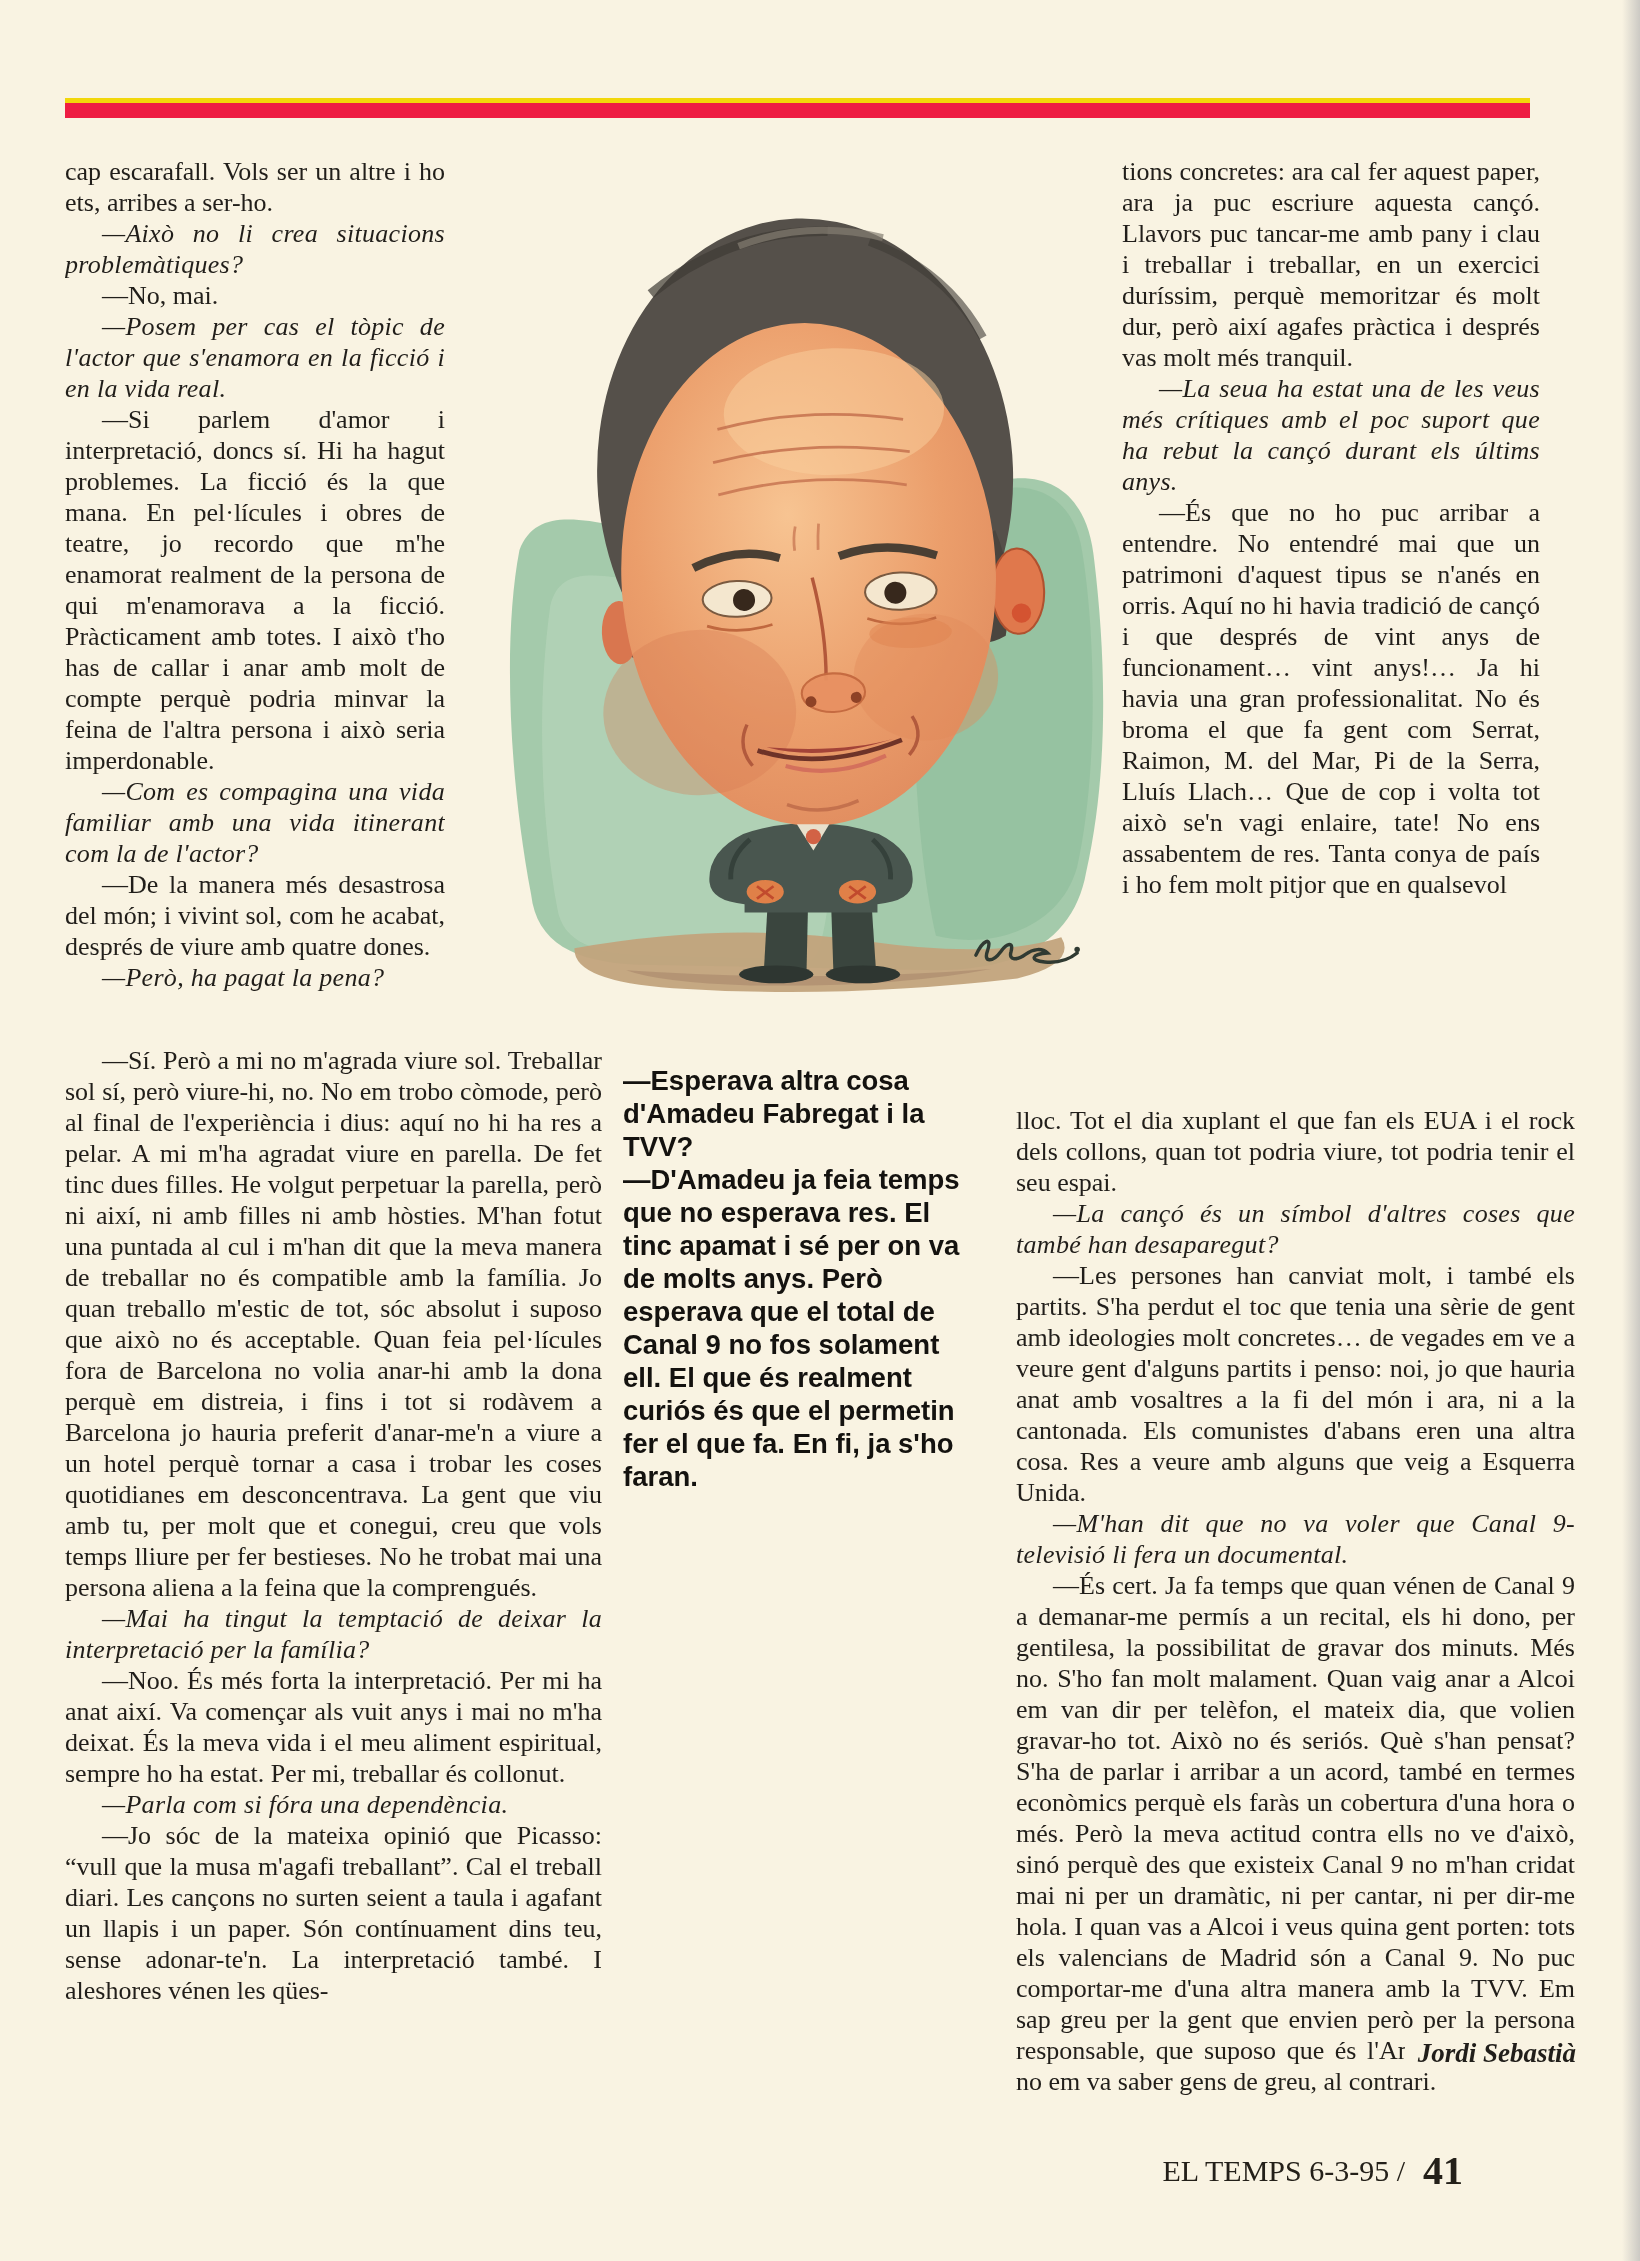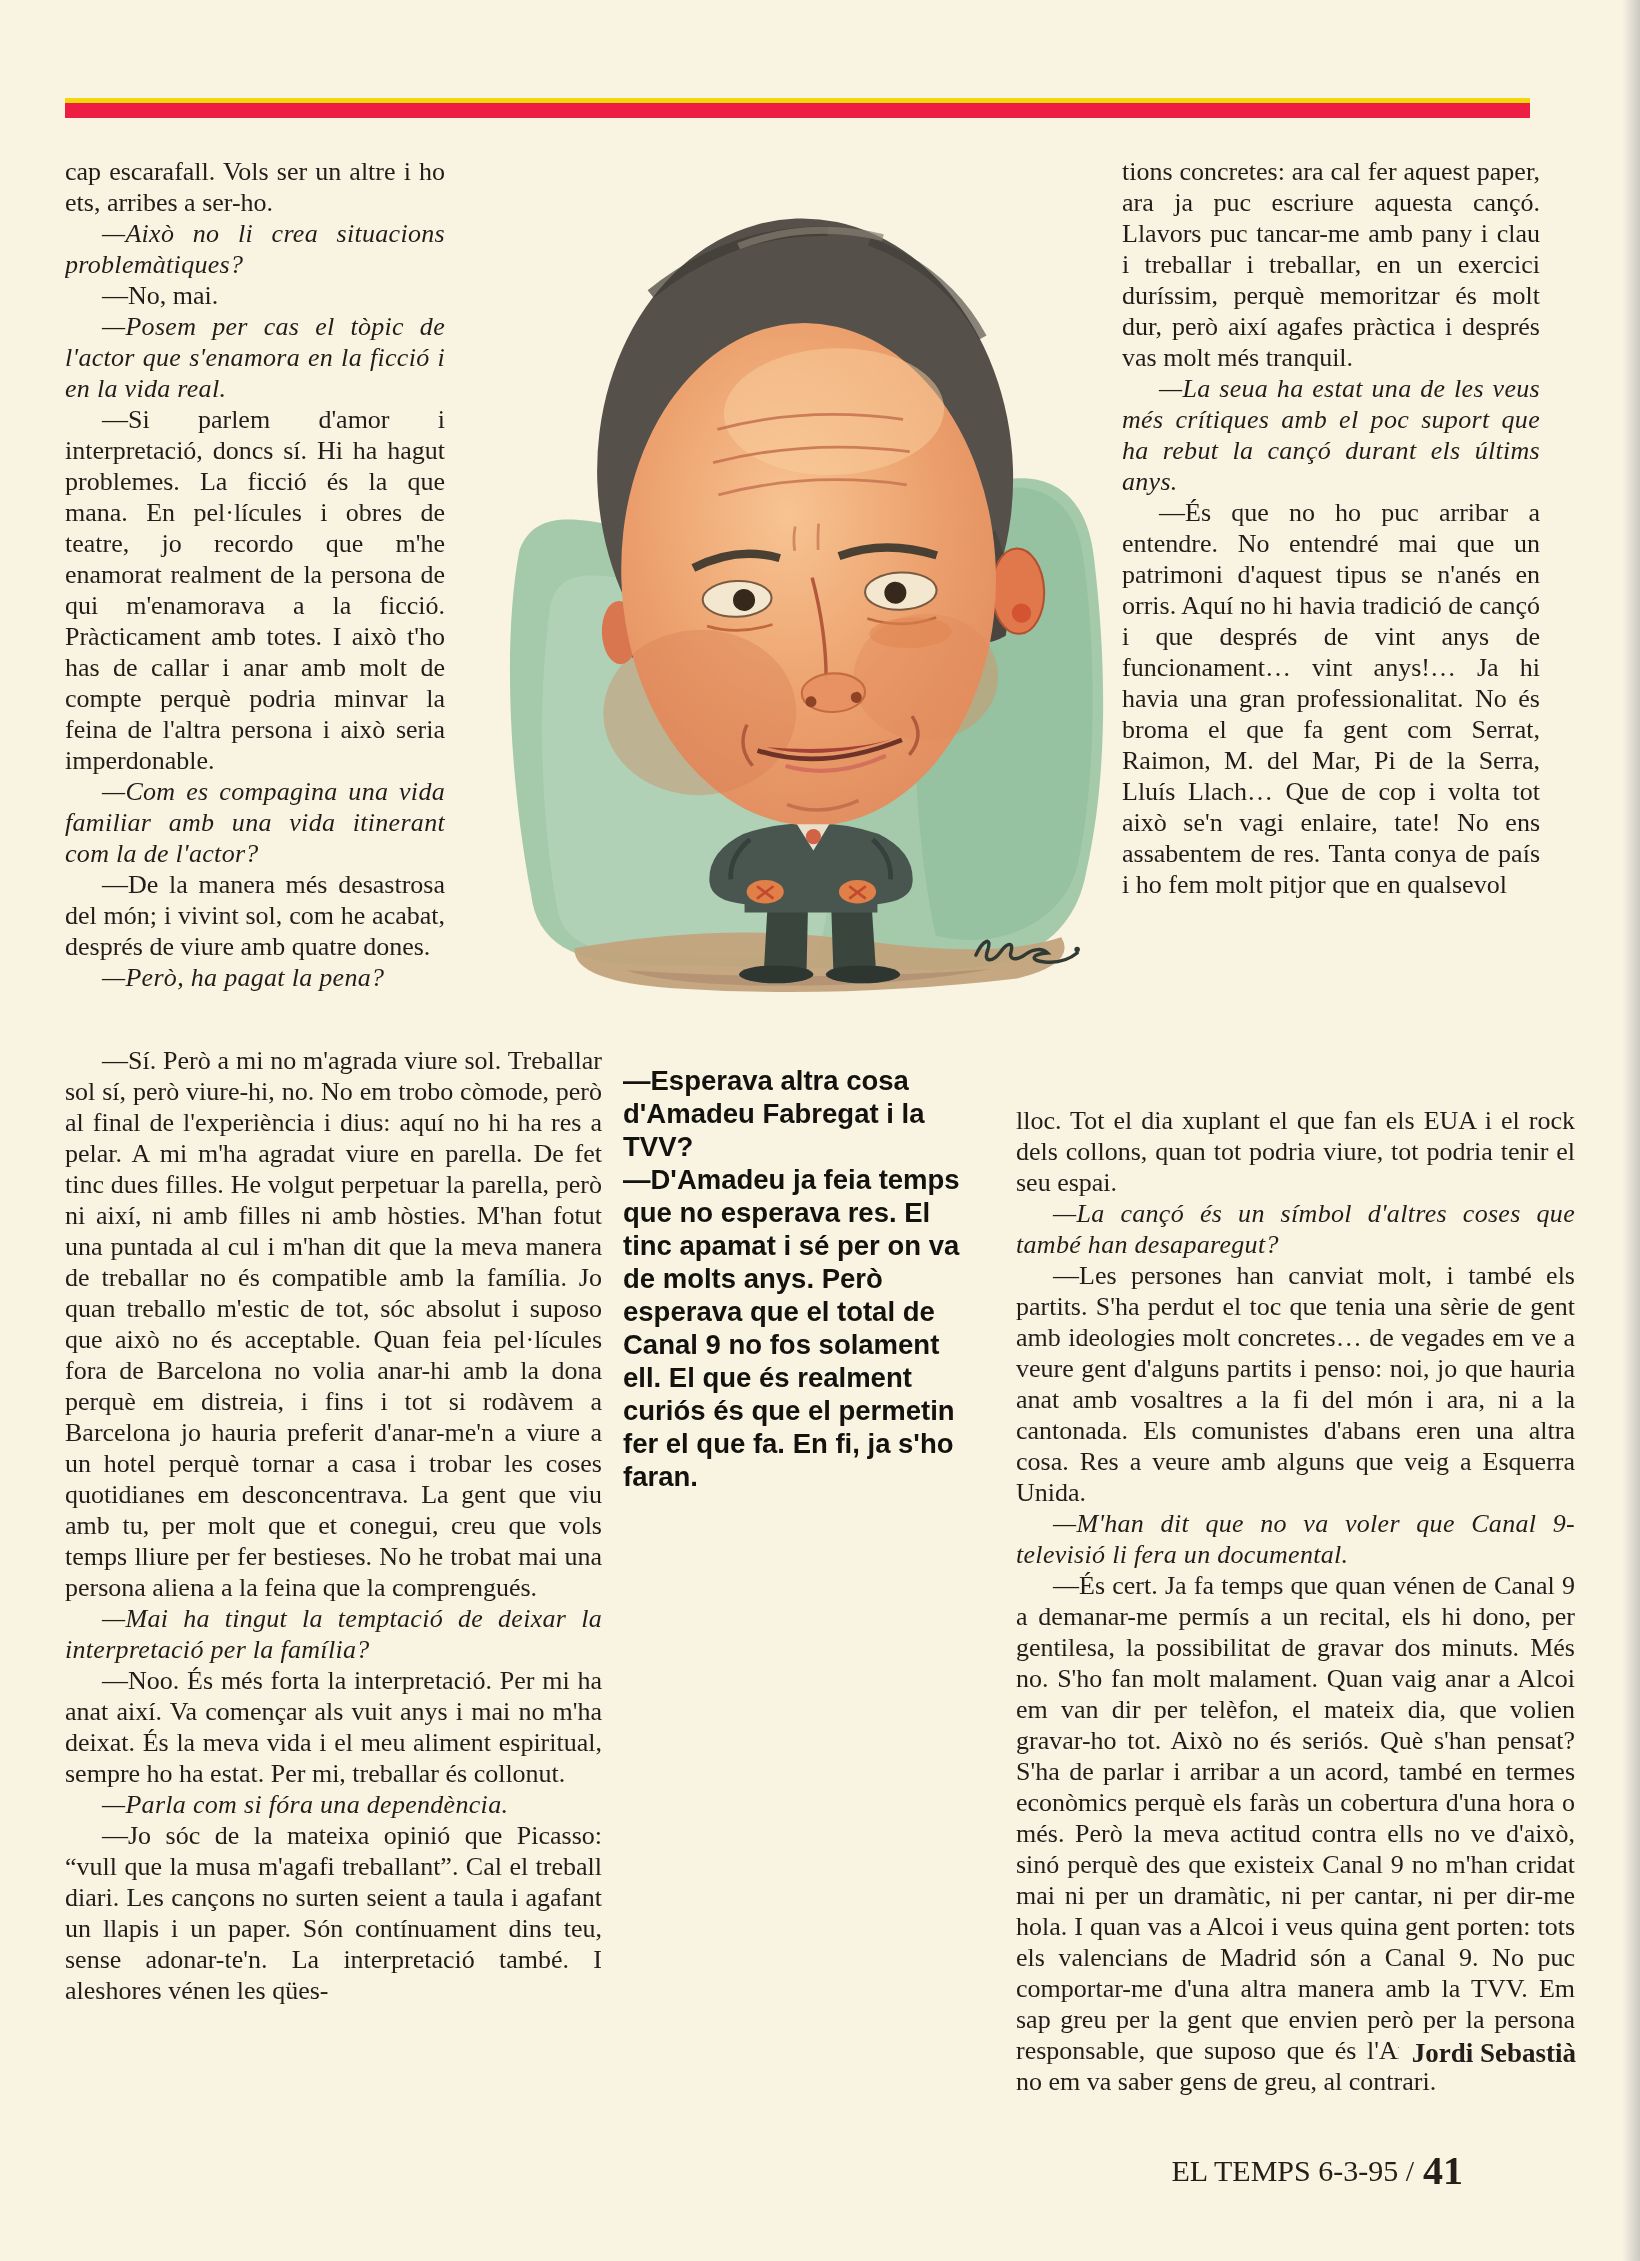--- a/index.html
+++ b/index.html
@@ -24,24 +24,24 @@
   .caption{
     position:absolute;left:623px;top:1064px;width:354px;
     font-family:"Liberation Sans","DejaVu Sans",sans-serif;
     font-weight:800;font-size:27.5px;line-height:33px;color:#14120f;
     text-align:left;overflow:hidden;
   }
   .caption p{margin:0;text-indent:0;}
   .author{
     position:absolute;top:2038px;right:65px;
     font-weight:700;font-size:27px;line-height:31px;
-    background:#f9f3e2;padding-left:12.4px;
+    background:#f9f3e2;padding-left:12.4px;font-style:italic;
   }
   .footer{position:absolute;top:2147px;right:178px;font-size:30px;white-space:nowrap;color:#242019;}
-  .footer .pg{font-weight:700;font-size:40px;vertical-align:-3.4px;margin-left:9px;}
+  .footer .pg{font-weight:700;font-size:40px;vertical-align:-3.4px;margin-left:18px;}
   .illus{position:absolute;left:454px;top:178px;width:661px;height:834px;}
   .illus svg{display:block;width:100%;height:100%;}
   .scan-edge{position:absolute;right:0;top:0;width:19px;height:100%;
     background:linear-gradient(to right, rgba(190,188,182,0), #c9c7c2);}
 </style>
 </head>
 <body>
 
 <div id="page">
 

